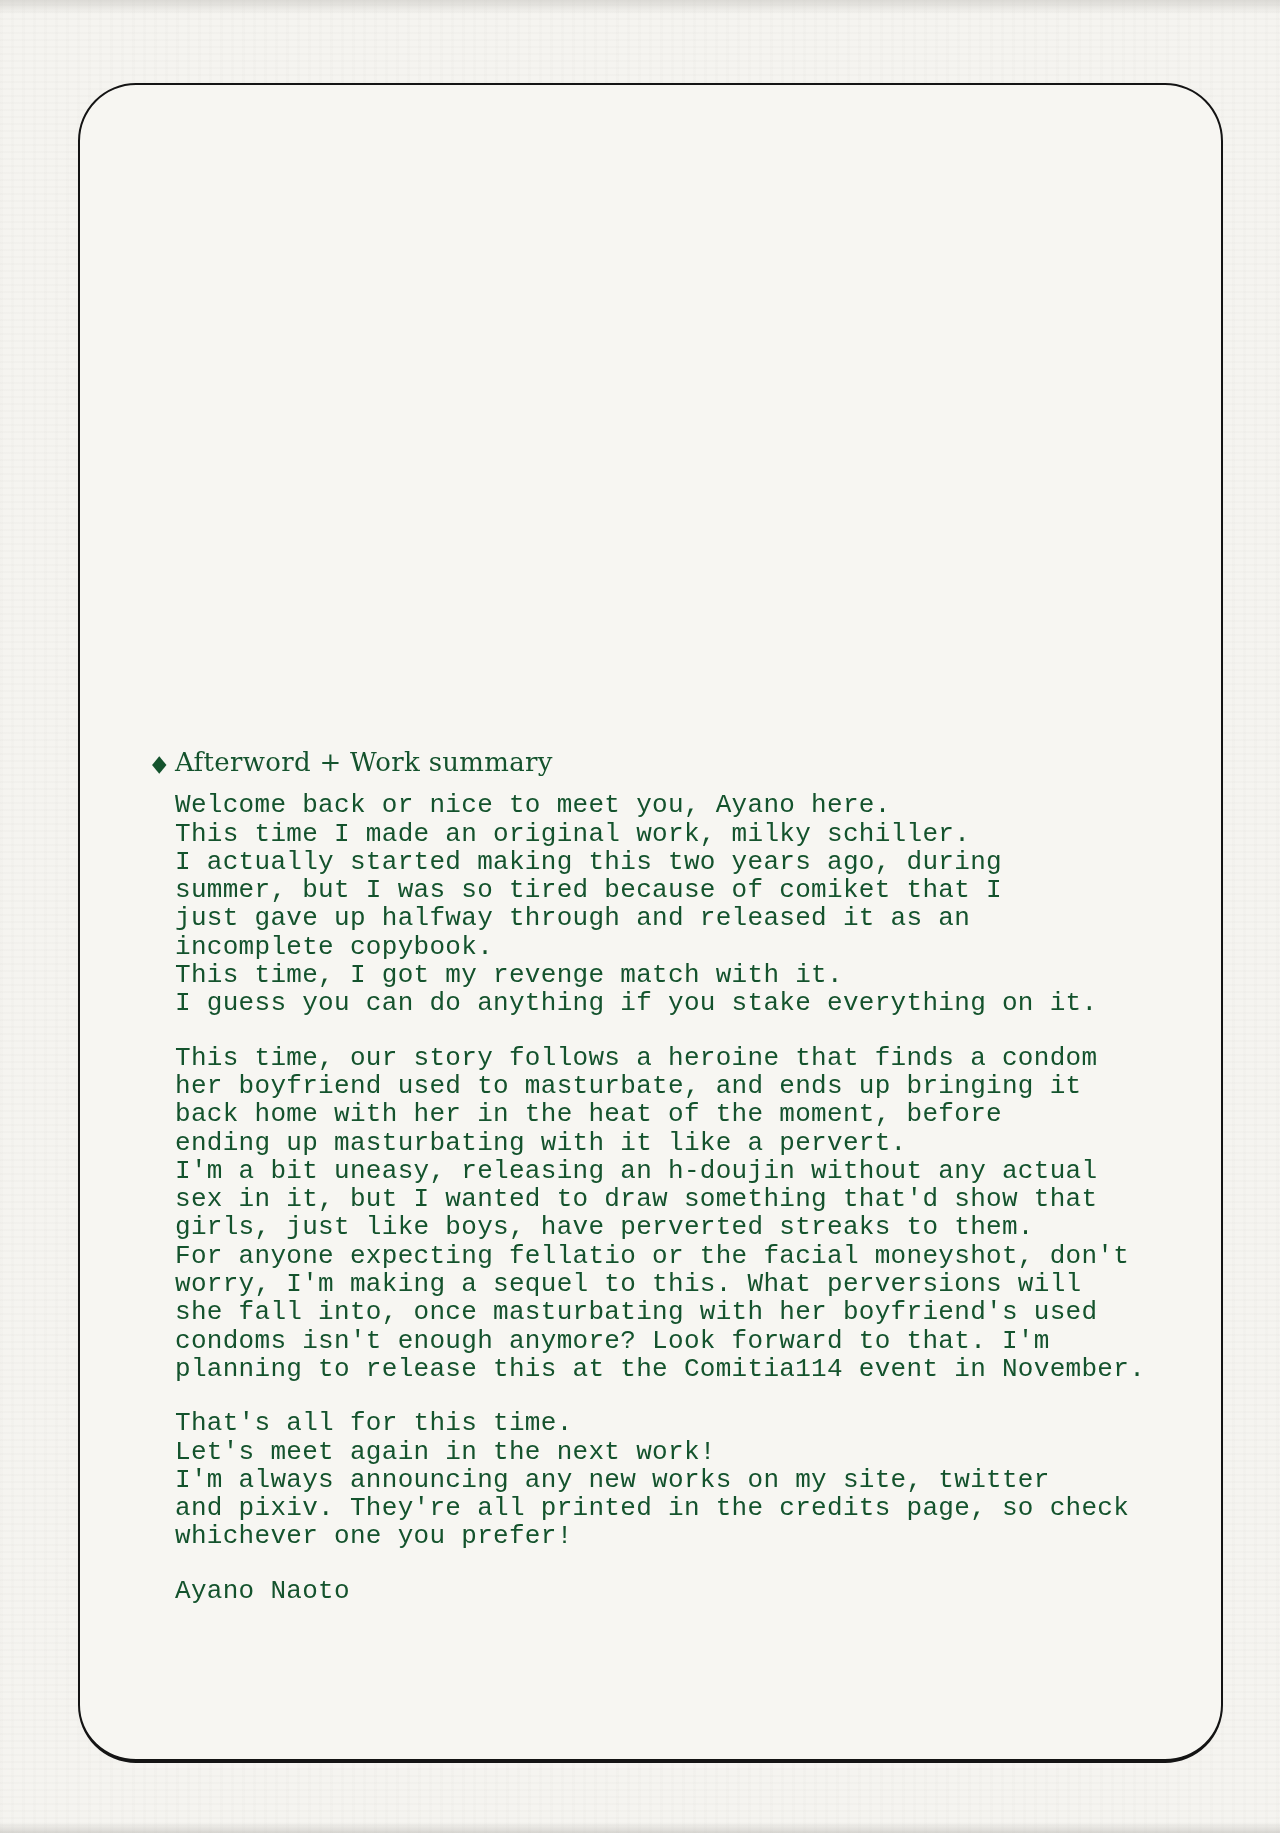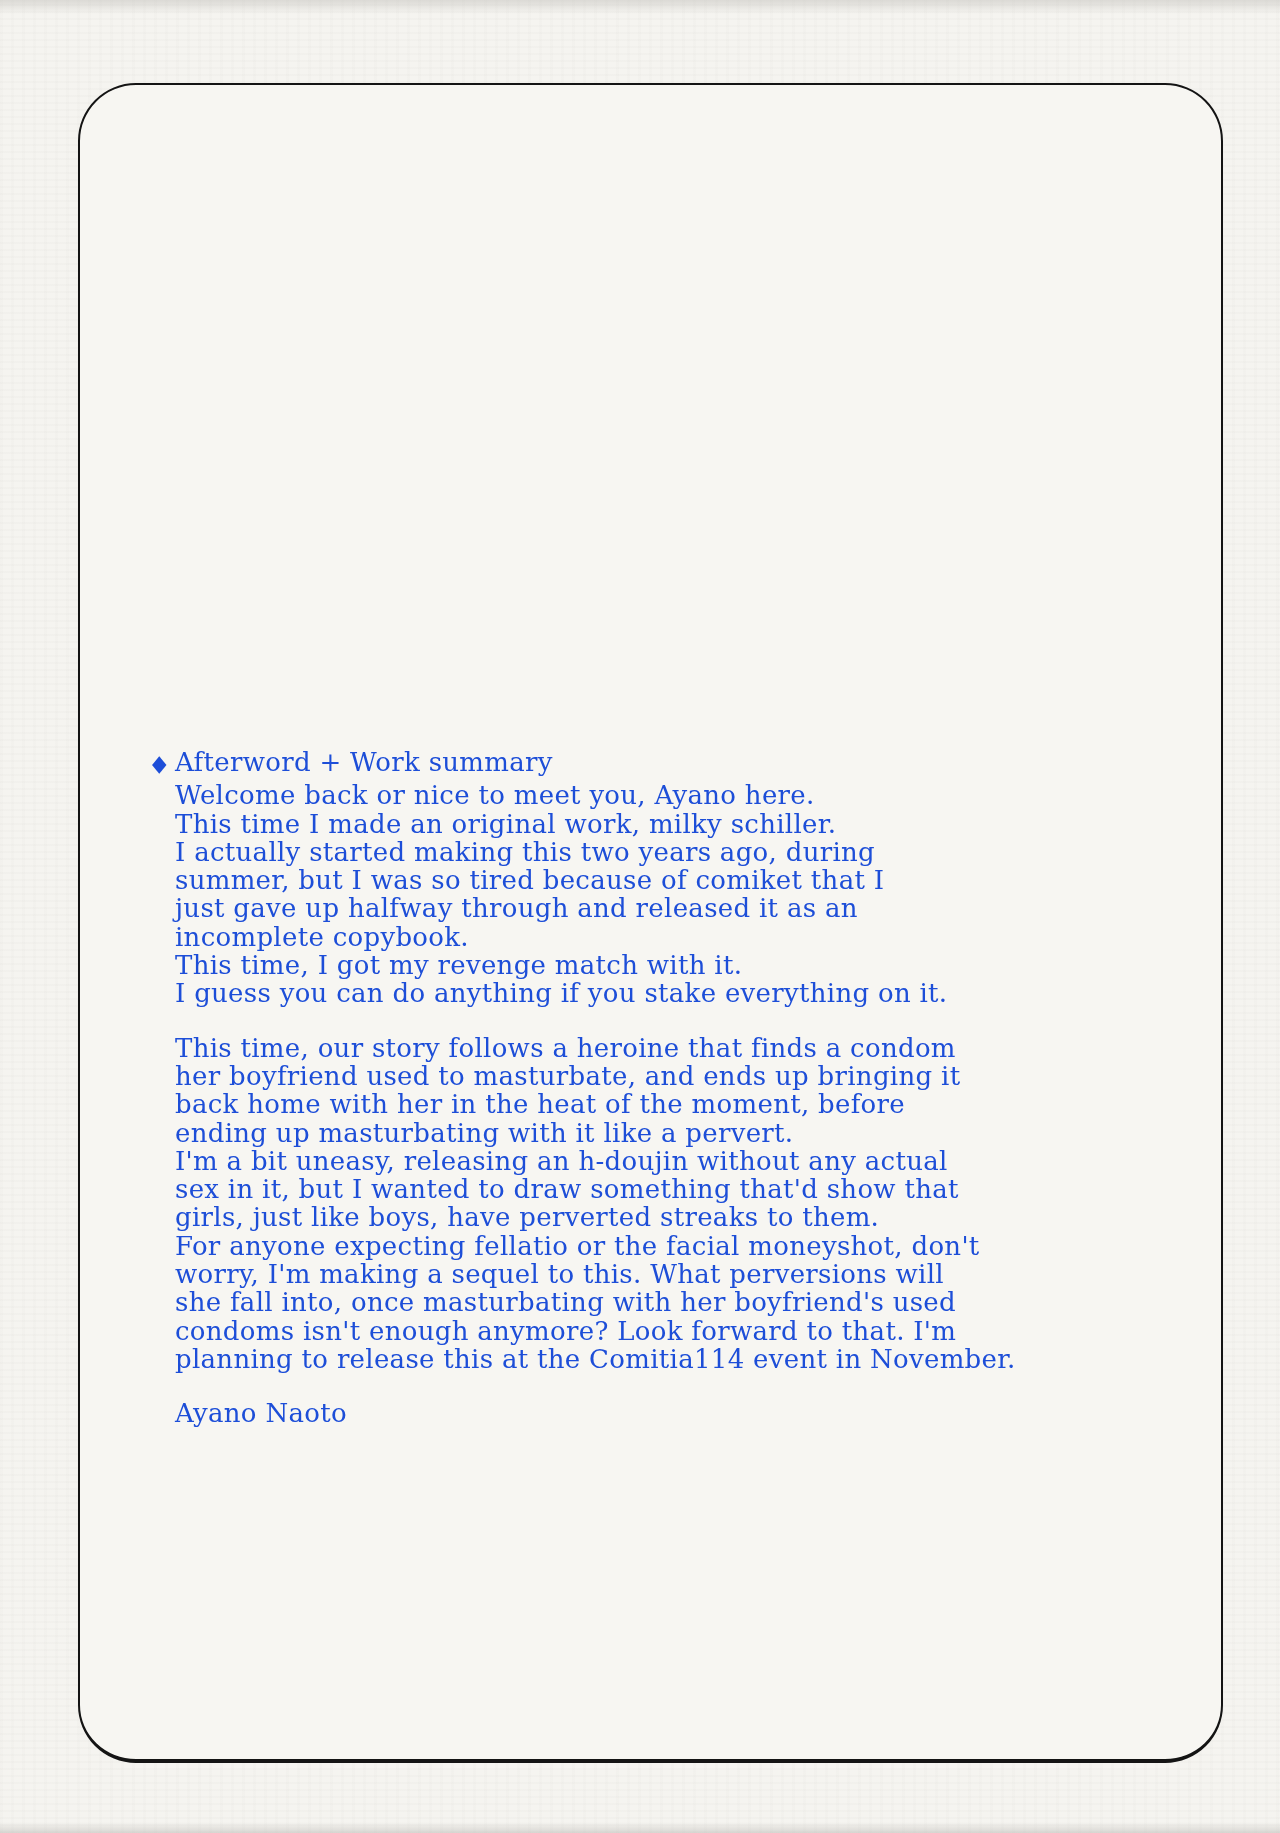--- a/index.html
+++ b/index.html
@@ -47,40 +47,41 @@
     border: 2px solid #141414;
     border-bottom-width: 4px;
     border-radius: 58px;
     background: #f7f6f2;
   }
   .afterword {
     position: absolute;
     left: 152px;
     top: 748px;
     width: 1050px;
-    color: #1d4ed8;
+    color: #14532d;
     font-size: 26px;
     line-height: 28.3px;
     letter-spacing: 0.3px;
   }
   .afterword-title {
     white-space: pre;
   }
   .bullet {
     display: inline-block;
     width: 15px;
     margin-right: 8px;
     font-size: 23px;
     transform: scaleX(0.82);
     transform-origin: left center;
   }
   .afterword p {
-    margin: 4px 0 26px 0;
+    margin: 14px 0 26px 0;
     padding-left: 23px;
     white-space: pre;
+    font-family: Liberation Mono, monospace;
   }
   .afterword p:last-child {
     margin-bottom: 0;
   }
 </style>
 </head>
 <body>
 
 <div class="paper-noise"></div>
 <div class="scan-edge-top"></div>
@@ -106,16 +107,21 @@
 ending up masturbating with it like a pervert.
 I'm a bit uneasy, releasing an h-doujin without any actual
 sex in it, but I wanted to draw something that'd show that
 girls, just like boys, have perverted streaks to them.
 For anyone expecting fellatio or the facial moneyshot, don't
 worry, I'm making a sequel to this. What perversions will
 she fall into, once masturbating with her boyfriend's used
 condoms isn't enough anymore? Look forward to that. I'm
 planning to release this at the Comitia114 event in November.</p>
 
+  <p>That's all for this time.
+Let's meet again in the next work!
+I'm always announcing any new works on my site, twitter
+and pixiv. They're all printed in the credits page, so check
+whichever one you prefer!</p>
 
   <p>Ayano Naoto</p>
 
 </div>
 
 </body></html>

